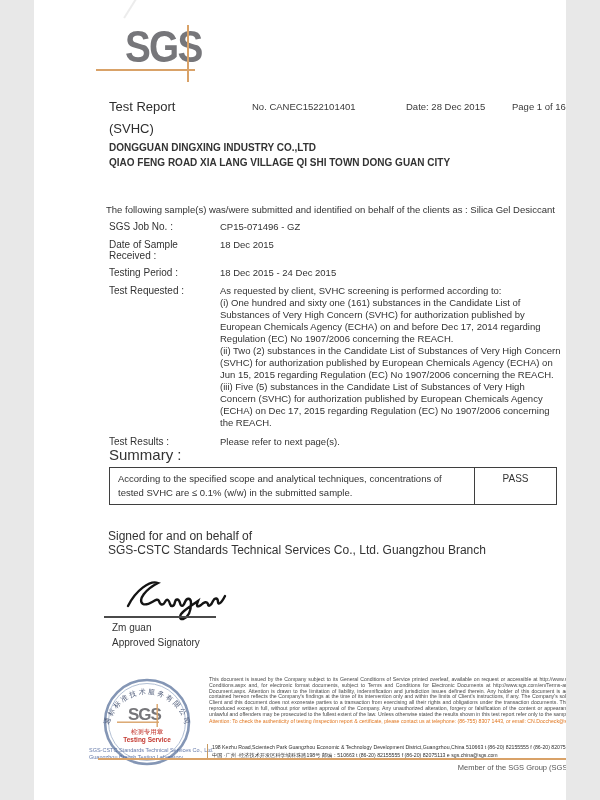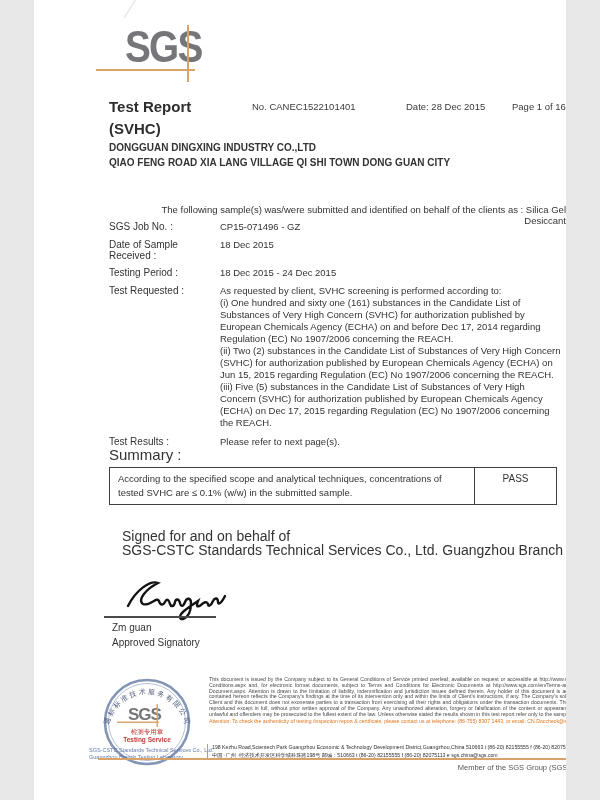--- a/index.html
+++ b/index.html
@@ -10,43 +10,43 @@
   }
   
   .logo-letters{
     position:absolute;left:91px;top:24px;font-size:44px;font-weight:bold;
     color:#76767a;letter-spacing:-2px;transform:scaleX(.88);transform-origin:left top;
     line-height:46px;
   }
   .logo-hline{position:absolute;left:62px;top:69px;width:99px;height:2px;background:#d9a268;}
   .logo-vline{position:absolute;left:153px;top:25px;width:2px;height:57px;background:#d9a268;}
   .scan-artifact{position:absolute;left:96px;top:-6px;width:2px;height:26px;background:#c9c9c9;opacity:.35;transform:rotate(32deg);}
-  .title-block{position:absolute;left:75px;top:96px;font-size:15px;font-weight:bold;color:#2e2e2e;line-height:22px;}
+  .title-block{position:absolute;left:75px;top:96px;font-size:13px;font-weight:normal;color:#2e2e2e;line-height:22px;}
   .meta{position:absolute;top:101px;font-size:9.5px;color:#3a3a3a;}
   .meta.no{left:218px;} .meta.date{left:372px;text-align:right;} .meta.pg{left:478px;}
   
   .client{position:absolute;left:75px;top:140px;font-size:10px;line-height:15px;color:#333;font-weight:bold;}
   
-  .intro{position:absolute;left:86px;top:204px;font-size:9.5px;color:#333;text-align:right;}
+  .intro{position:absolute;left:72px;top:204px;font-size:9.5px;color:#333;}
   .fields{position:absolute;left:75px;top:221px;width:488px;}
   .frow{display:flex;align-items:flex-start;margin-bottom:7px;}
   .flabel{width:111px;flex:0 0 111px;font-size:10px;color:#333;}
   .fvalue{font-size:9.5px;color:#333;line-height:12px;width:372px;}
   .ml{white-space:pre-line;}
   .frow.single{margin-bottom:6px;}
   
   .summary{position:absolute;left:75px;top:446px;}
   .summary-h{font-size:15px;color:#333;margin-bottom:4px;}
   .sum-table{display:flex;width:448px;border:1.5px solid #3f3f3f;box-sizing:border-box;}
   .sum-text{width:365px;box-sizing:border-box;border-right:1.5px solid #3f3f3f;
     padding:4px 8px;font-size:9.5px;line-height:14px;color:#333;}
   .sum-pass{flex:1;display:flex;align-items:flex-start;justify-content:center;
     padding-top:5px;font-size:10px;color:#333;}
   
-  .signoff{position:absolute;left:88px;top:530px;font-size:14px;line-height:13.5px;color:#333;}
+  .signoff{position:absolute;left:74px;top:530px;font-size:12px;line-height:13.5px;color:#333;}
   .sig-svg{position:absolute;left:84px;top:574px;}
   .sig-line{position:absolute;left:70px;top:616px;width:112px;height:2px;background:#4a4a4a;}
   .sig-name{position:absolute;left:78px;top:622px;font-size:10px;color:#333;}
   .sig-role{position:absolute;left:78px;top:637px;font-size:10px;color:#333;}
   
   .stamp-svg{position:absolute;left:58px;top:675px;}
   .stamp-caption{position:absolute;left:55px;top:747px;width:140px;font-size:5.5px;
     line-height:6.5px;color:rgba(75,100,155,.85);}
   .disclaimer{position:absolute;left:175px;top:677px;width:410px;font-size:5.2px;
     line-height:5.8px;color:#4a4a4a;text-align:justify;}

